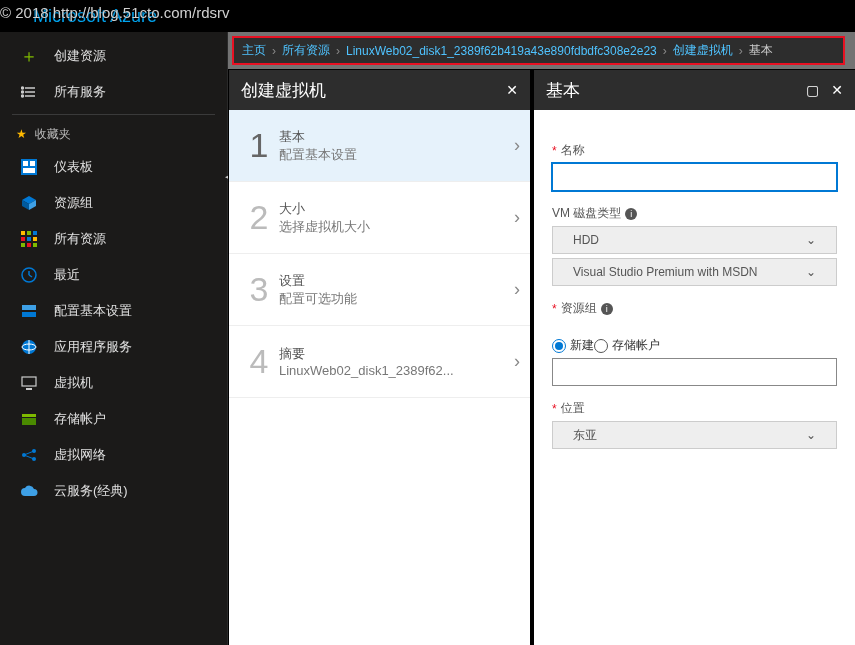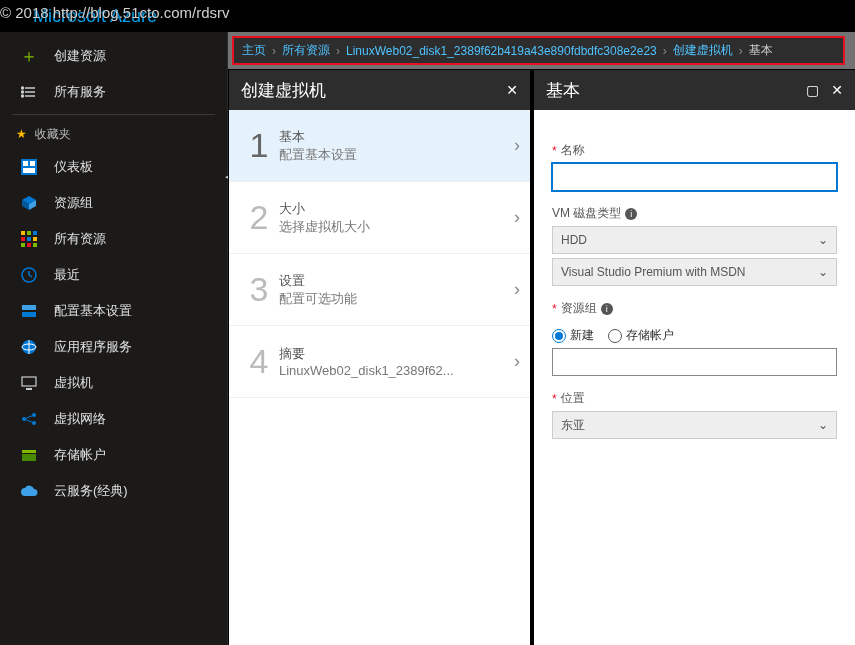--- a/index.html
+++ b/index.html
@@ -159,26 +159,26 @@
   .txt.focus { border: 1px solid #0078d4; box-shadow: 0 0 0 1px #0078d4; }
   .select {
     width: 100%;
     height: 28px;
     background: #eee;
     border: 1px solid #ccc;
     margin-top: 4px;
     display: flex;
     align-items: center;
     justify-content: space-between;
-    padding: 0 8px;
+    padding: 0 20px;
     color: #555;
     font-size: 12px;
     cursor: pointer;
   }
-  .radios { margin-top:10px; display:flex; gap:14px; font-size:12px;}
+  .radios { margin-top:20px; display:flex; font-size:12px;}
   .radio { display:flex; align-items:center; gap:4px; cursor:pointer;}
   .r-outer { width:14px;height:14px;border:1px solid #555;border-radius:50%;display:flex;align-items:center;justify-content:center;}
   .r-outer.sel { border-color:#0078d4;}
   .r-inner { width:8px;height:8px;border-radius:50%;background:#0078d4;}
   .splitter {
     width: 3px;
     background: #000;
   }
   .resize-handle {
     position:absolute;
@@ -295,37 +295,37 @@
           <svg width="16" height="16">
             <rect x="1" y="2" width="14" height="9" fill="none" stroke="#ccc" stroke-width="1.2"></rect>
             <rect x="5" y="13" width="6" height="2" fill="#ccc"></rect>
           </svg>
         </span>
       <span>虚拟机</span>
     </div>
     <div class="side-item">
       <span class="side-ico">
           <svg width="16" height="16">
+            <rect x="1" y="3" width="14" height="3" fill="#7fba00"></rect>
+            <rect x="1" y="7" width="14" height="7" fill="#4a8a00"></rect>
+          </svg>
+        </span>
+      <span>存储帐户</span>
+    </div>
+    <div class="side-item">
+      <span class="side-ico">
+          <svg width="16" height="16">
             <circle cx="3" cy="8" r="2" fill="#0078d4"></circle>
             <circle cx="13" cy="4" r="2" fill="#0078d4"></circle>
             <circle cx="13" cy="12" r="2" fill="#0078d4"></circle>
             <line x1="3" y1="8" x2="13" y2="4" stroke="#0078d4"></line>
             <line x1="3" y1="8" x2="13" y2="12" stroke="#0078d4"></line>
           </svg>
         </span>
       <span>虚拟网络</span>
-    </div>
-    <div class="side-item">
-      <span class="side-ico">
-          <svg width="16" height="16">
-            <rect x="1" y="3" width="14" height="3" fill="#7fba00"></rect>
-            <rect x="1" y="7" width="14" height="7" fill="#4a8a00"></rect>
-          </svg>
-        </span>
-      <span>存储帐户</span>
     </div>
     <div class="side-item">
       <span class="side-ico">
           <svg width="18" height="14" viewBox="0 0 18 14">
             <path d="M5 12a4 4 0 010-8 5 5 0 019 1 3 3 0 010 7z" fill="#3ea0e6"></path>
           </svg>
         </span>
       <span>云服务(经典)</span>
     </div>
   </div>

